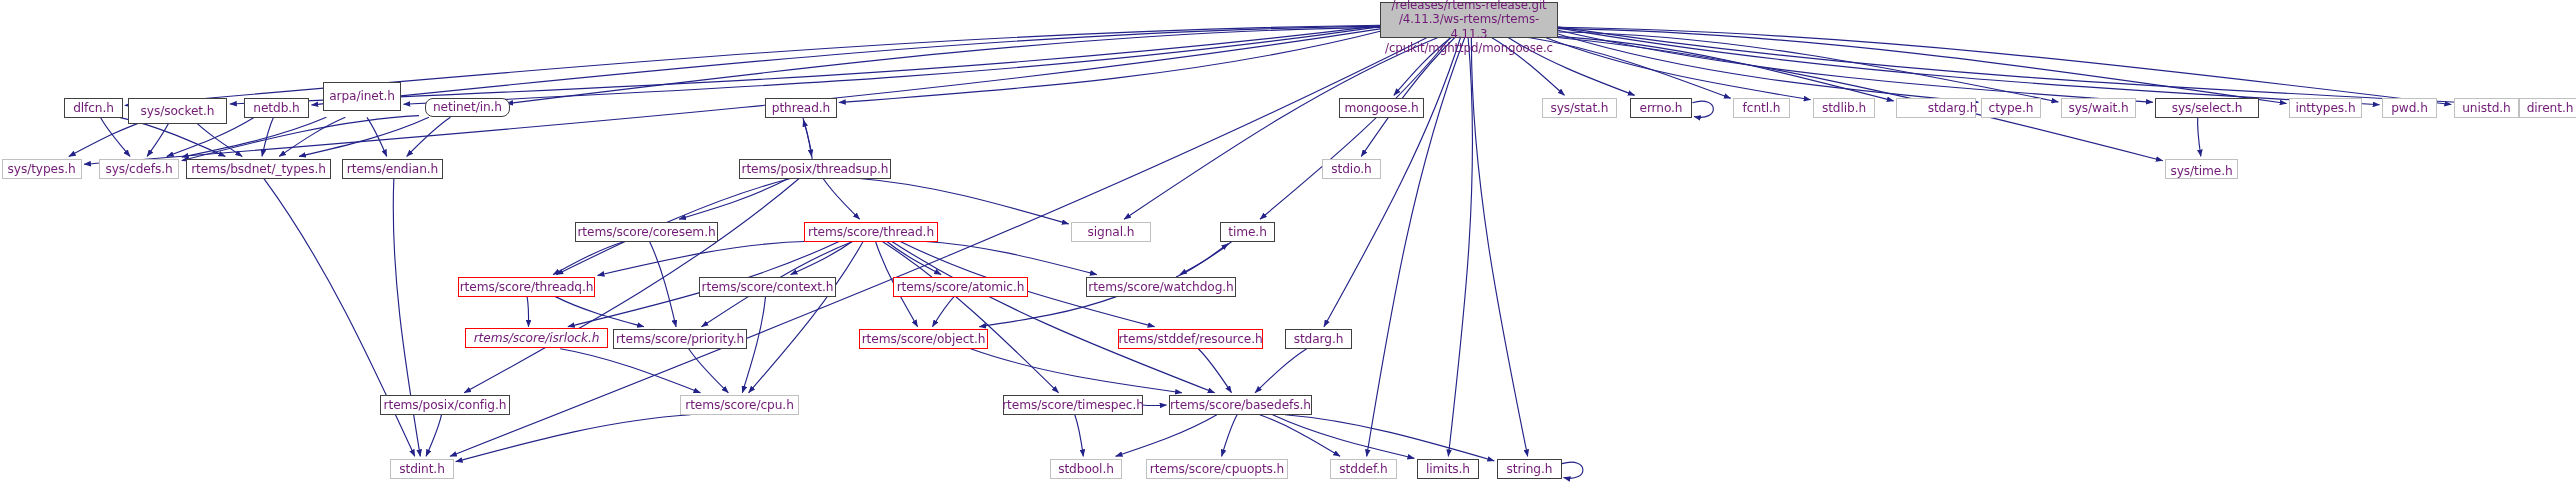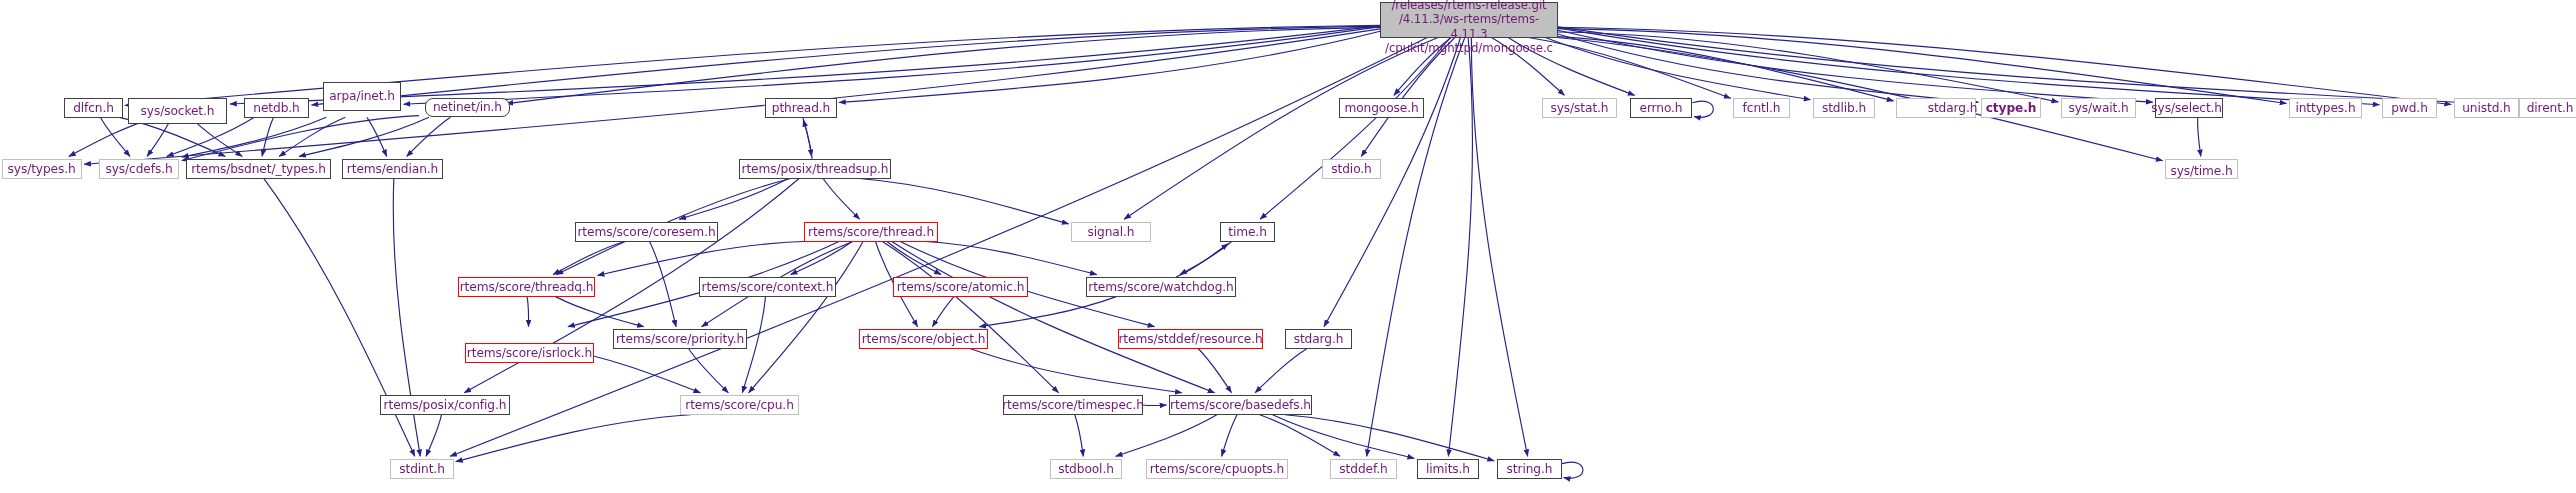--- a/index.html
+++ b/index.html
@@ -186,27 +186,27 @@
       </div>
       <div class="node thin" style="left: 1733px; top: 98px; width: 57px; height: 19.6px;">
         <span class="node-label">fcntl.h</span>
       </div>
       <div class="node thin" style="left: 1813px; top: 98px; width: 62px; height: 19.6px;">
         <span class="node-label">stdlib.h</span>
       </div>
       <div class="node thin" style="left: 1896px; top: 98px; width: 80px; height: 19.6px; padding-left: 33px;">
         <span class="node-label">stdarg.h</span>
       </div>
-      <div class="node thin" style="left: 1981px; top: 98px; width: 60px; height: 19.6px; font-weight: bold;">
+      <div class="node thin" style="left: 1981px; top: 98px; width: 60px; height: 19.6px;">
         <span class="node-label">ctype.h</span>
       </div>
       <div class="node thin" style="left: 2061px; top: 98px; width: 75px; height: 19.6px;">
         <span class="node-label">sys/wait.h</span>
       </div>
-      <div class="node bold" style="left: 2155px; top: 98px; width: 68px; height: 19.6px; justify-content: flex-end;">
+      <div class="node bold" style="left: 2155px; top: 98px; width: 104px; height: 19.6px;">
         <span class="node-label">sys/select.h</span>
       </div>
       <div class="node thin" style="left: 2289px; top: 98px; width: 73px; height: 19.6px;">
         <span class="node-label">inttypes.h</span>
       </div>
       <div class="node thin" style="left: 2382px; top: 98px; width: 55px; height: 19.6px;">
         <span class="node-label">pwd.h</span>
       </div>
       <div class="node thin" style="left: 2454px; top: 98px; width: 65px; height: 19.6px;">
         <span class="node-label">unistd.h</span>
@@ -252,21 +252,21 @@
       </div>
       <div class="node bold" style="left: 699px; top: 277px; width: 137px; height: 19.6px;">
         <span class="node-label">rtems/score/context.h</span>
       </div>
       <div class="node red" style="left: 893px; top: 277px; width: 135px; height: 19.6px;">
         <span class="node-label">rtems/score/atomic.h</span>
       </div>
       <div class="node bold" style="left: 1086px; top: 277px; width: 150px; height: 19.6px;">
         <span class="node-label">rtems/score/watchdog.h</span>
       </div>
-      <div class="node red" style="left: 465px; top: 343px; width: 129px; height: 19.6px;">
+      <div class="node red" style="left: 465px; top: 328px; width: 143px; height: 19.6px; font-style: italic;">
         <span class="node-label">rtems/score/isrlock.h</span>
       </div>
       <div class="node bold" style="left: 613px; top: 329px; width: 134px; height: 19.6px;">
         <span class="node-label">rtems/score/priority.h</span>
       </div>
       <div class="node red" style="left: 859px; top: 329px; width: 129px; height: 19.6px;">
         <span class="node-label">rtems/score/object.h</span>
       </div>
       <div class="node red" style="left: 1118px; top: 329px; width: 145px; height: 19.6px;">
         <span class="node-label">rtems/stddef/resource.h</span>

